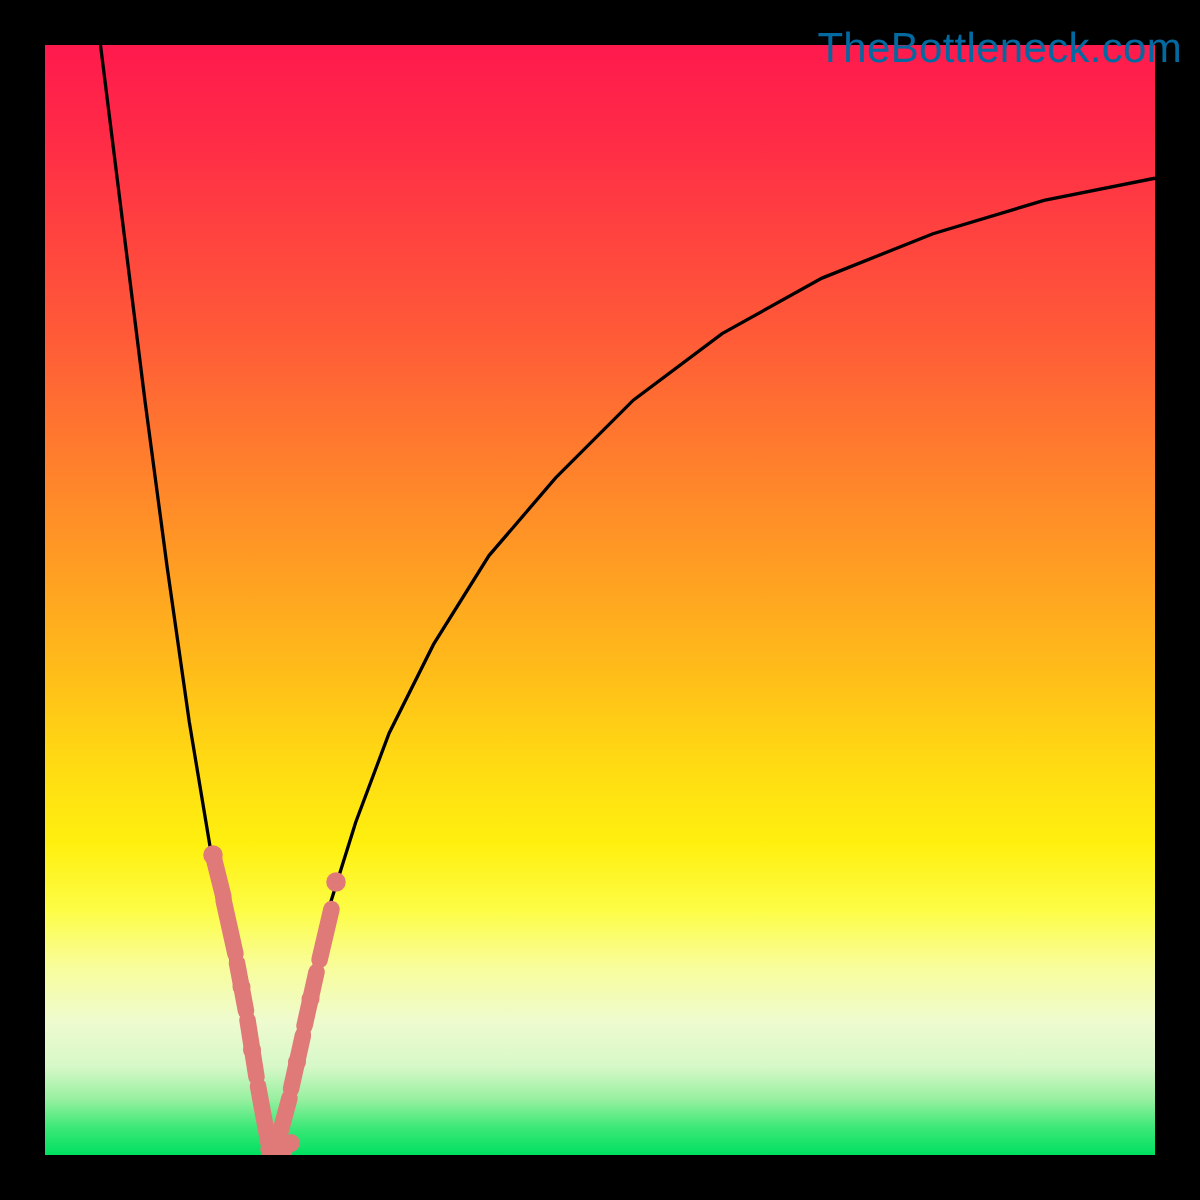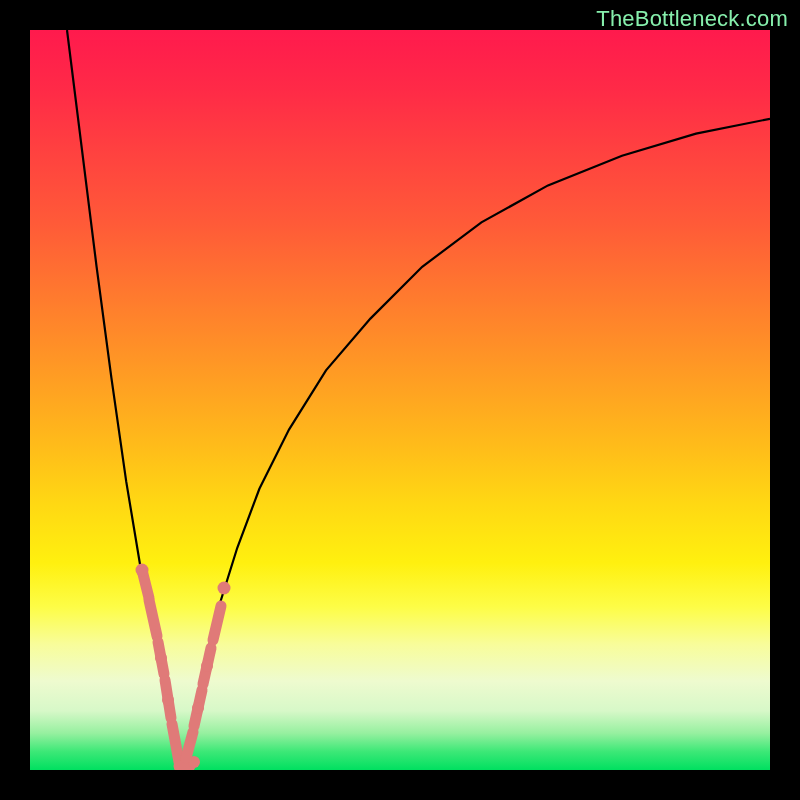--- a/index.html
+++ b/index.html
@@ -38,25 +38,25 @@
       #f8fd9a 83%,
       #eefbcf 88%,
       #d7f8c8 92%,
       #97f0a0 95%,
       #3de877 97.5%,
       #00e060 100%
     );
   }
   .watermark {
     position: absolute;
-    top: 6px;
+    top: 16px;
     right: 12px;
-    font-size: 22px;
+    font-size: 28px;
     font-weight: 400;
-    color: #86efac;
+    color: #0369a1;
     letter-spacing: 0.2px;
     user-select: none;
   }
   svg.curves {
     position: absolute;
     inset: 0;
   }
   .curve {
     fill: none;
     stroke: #000;

